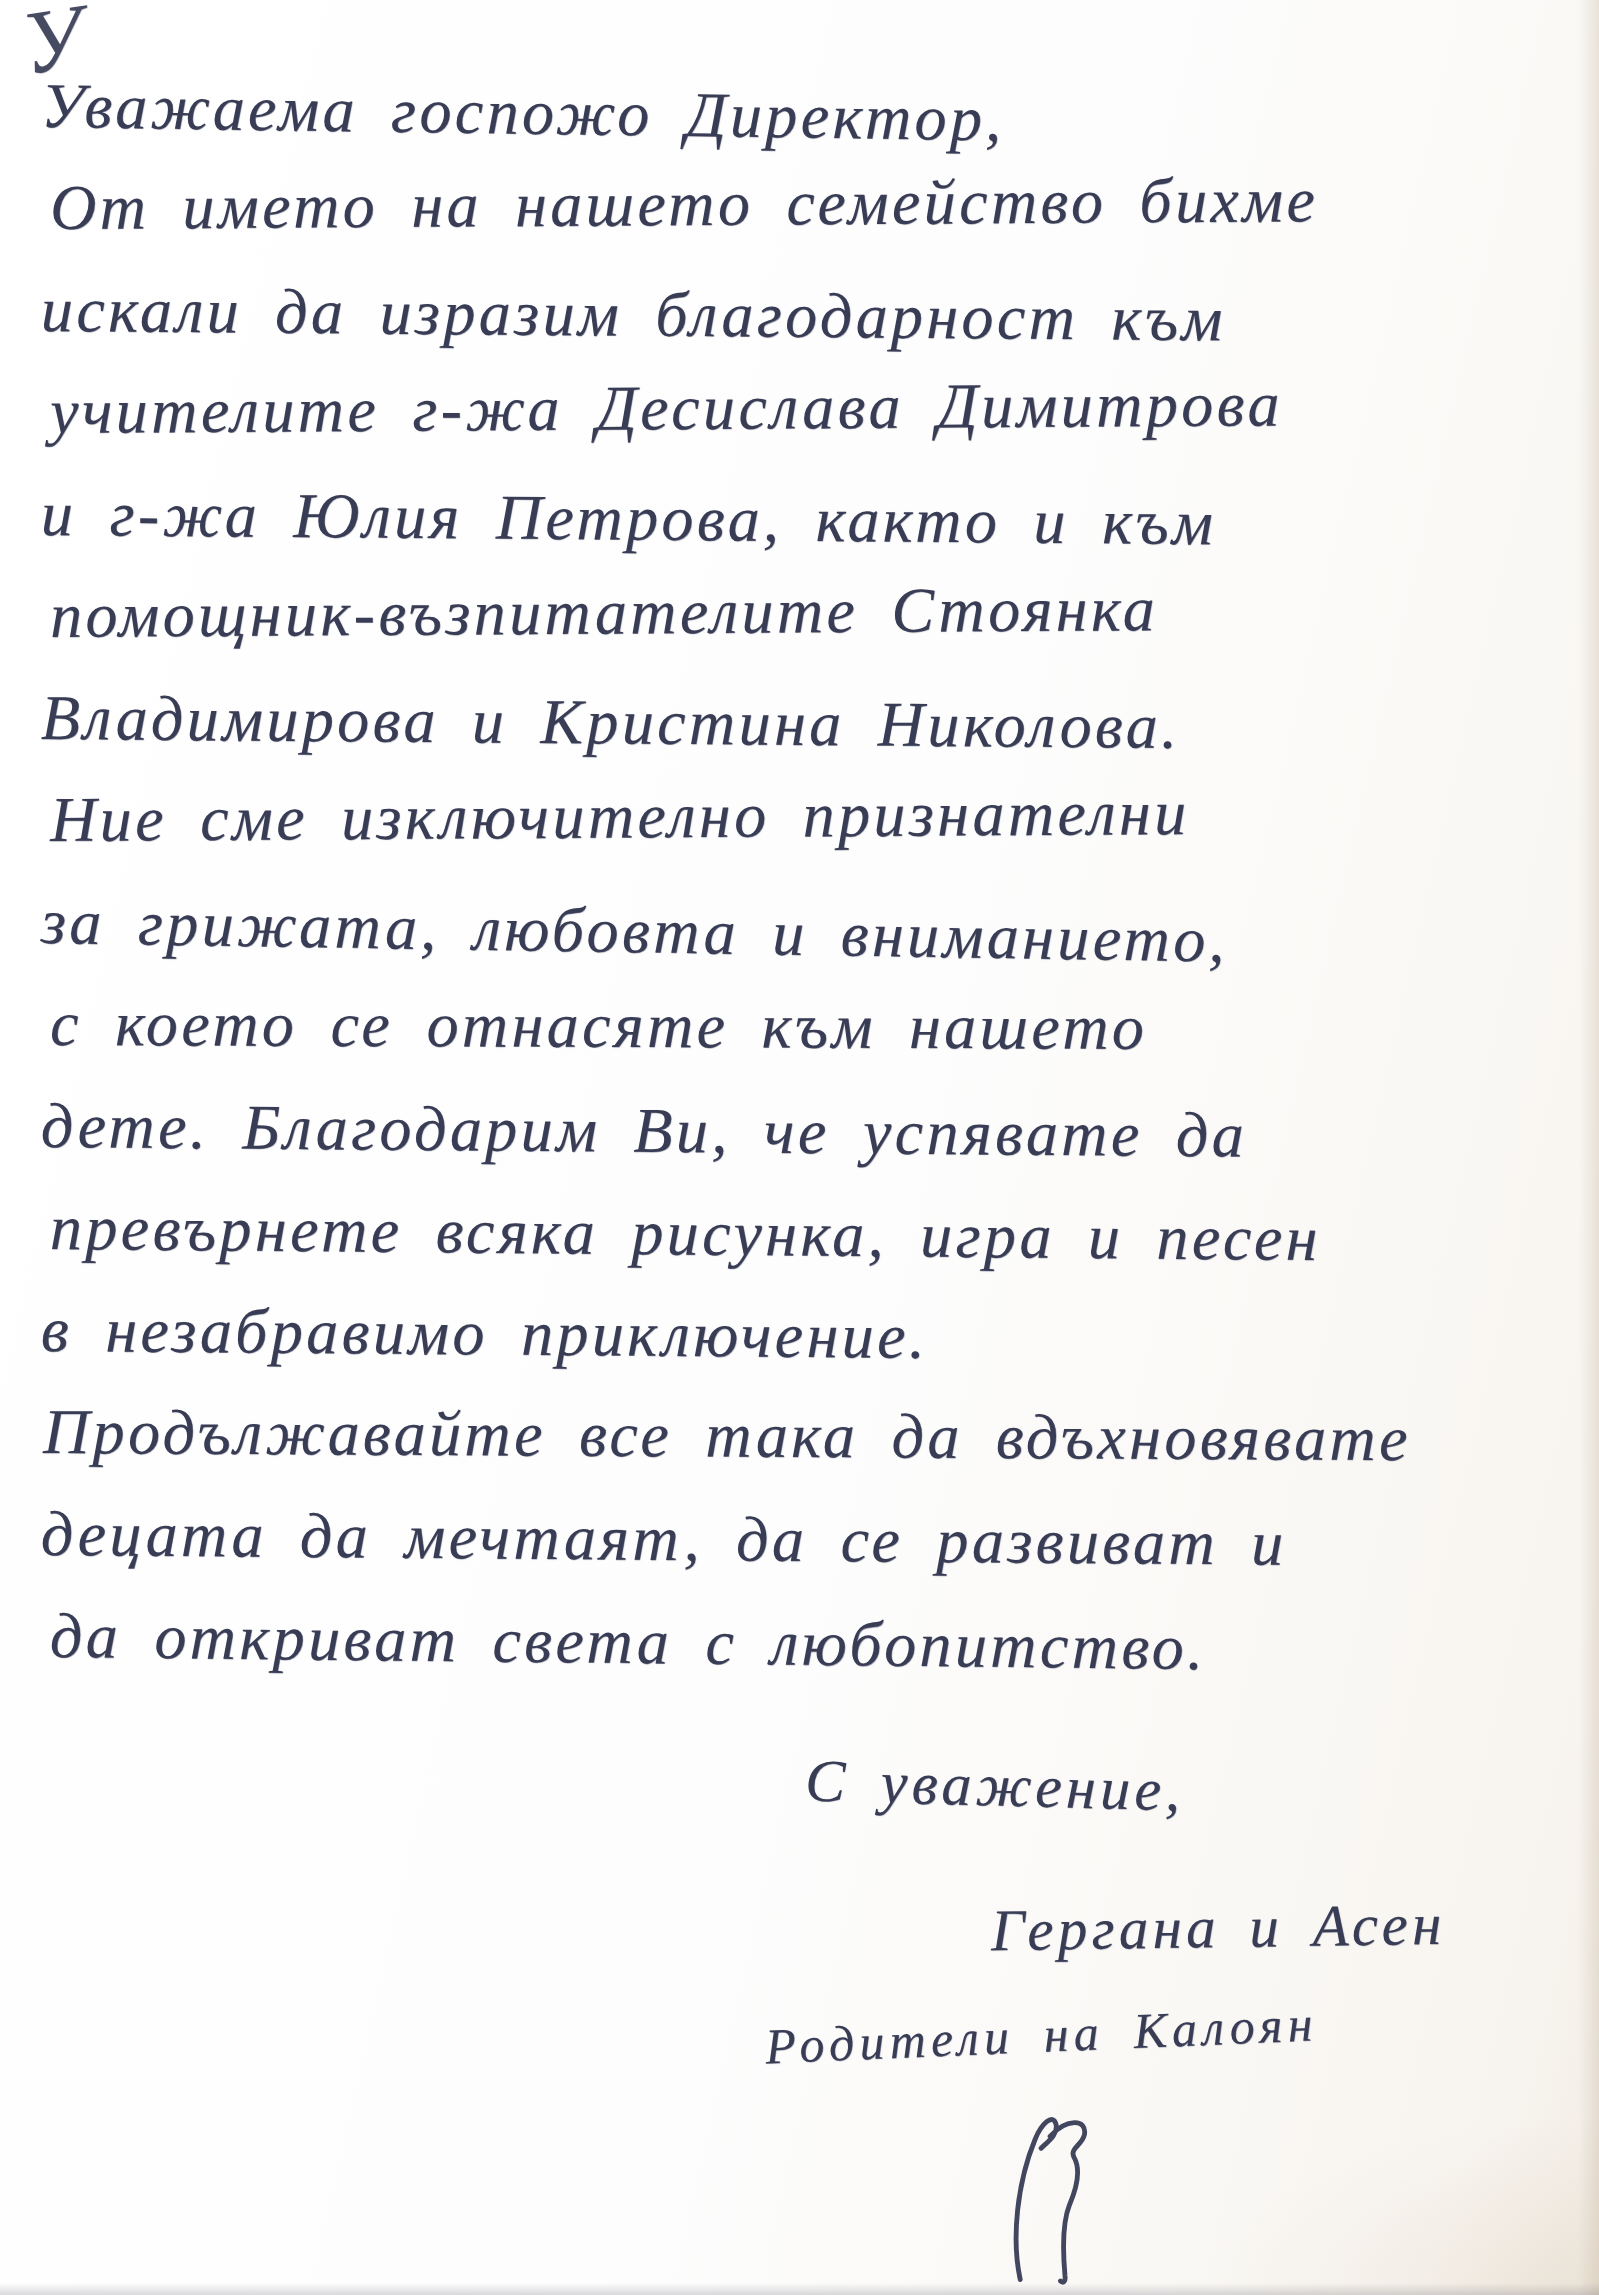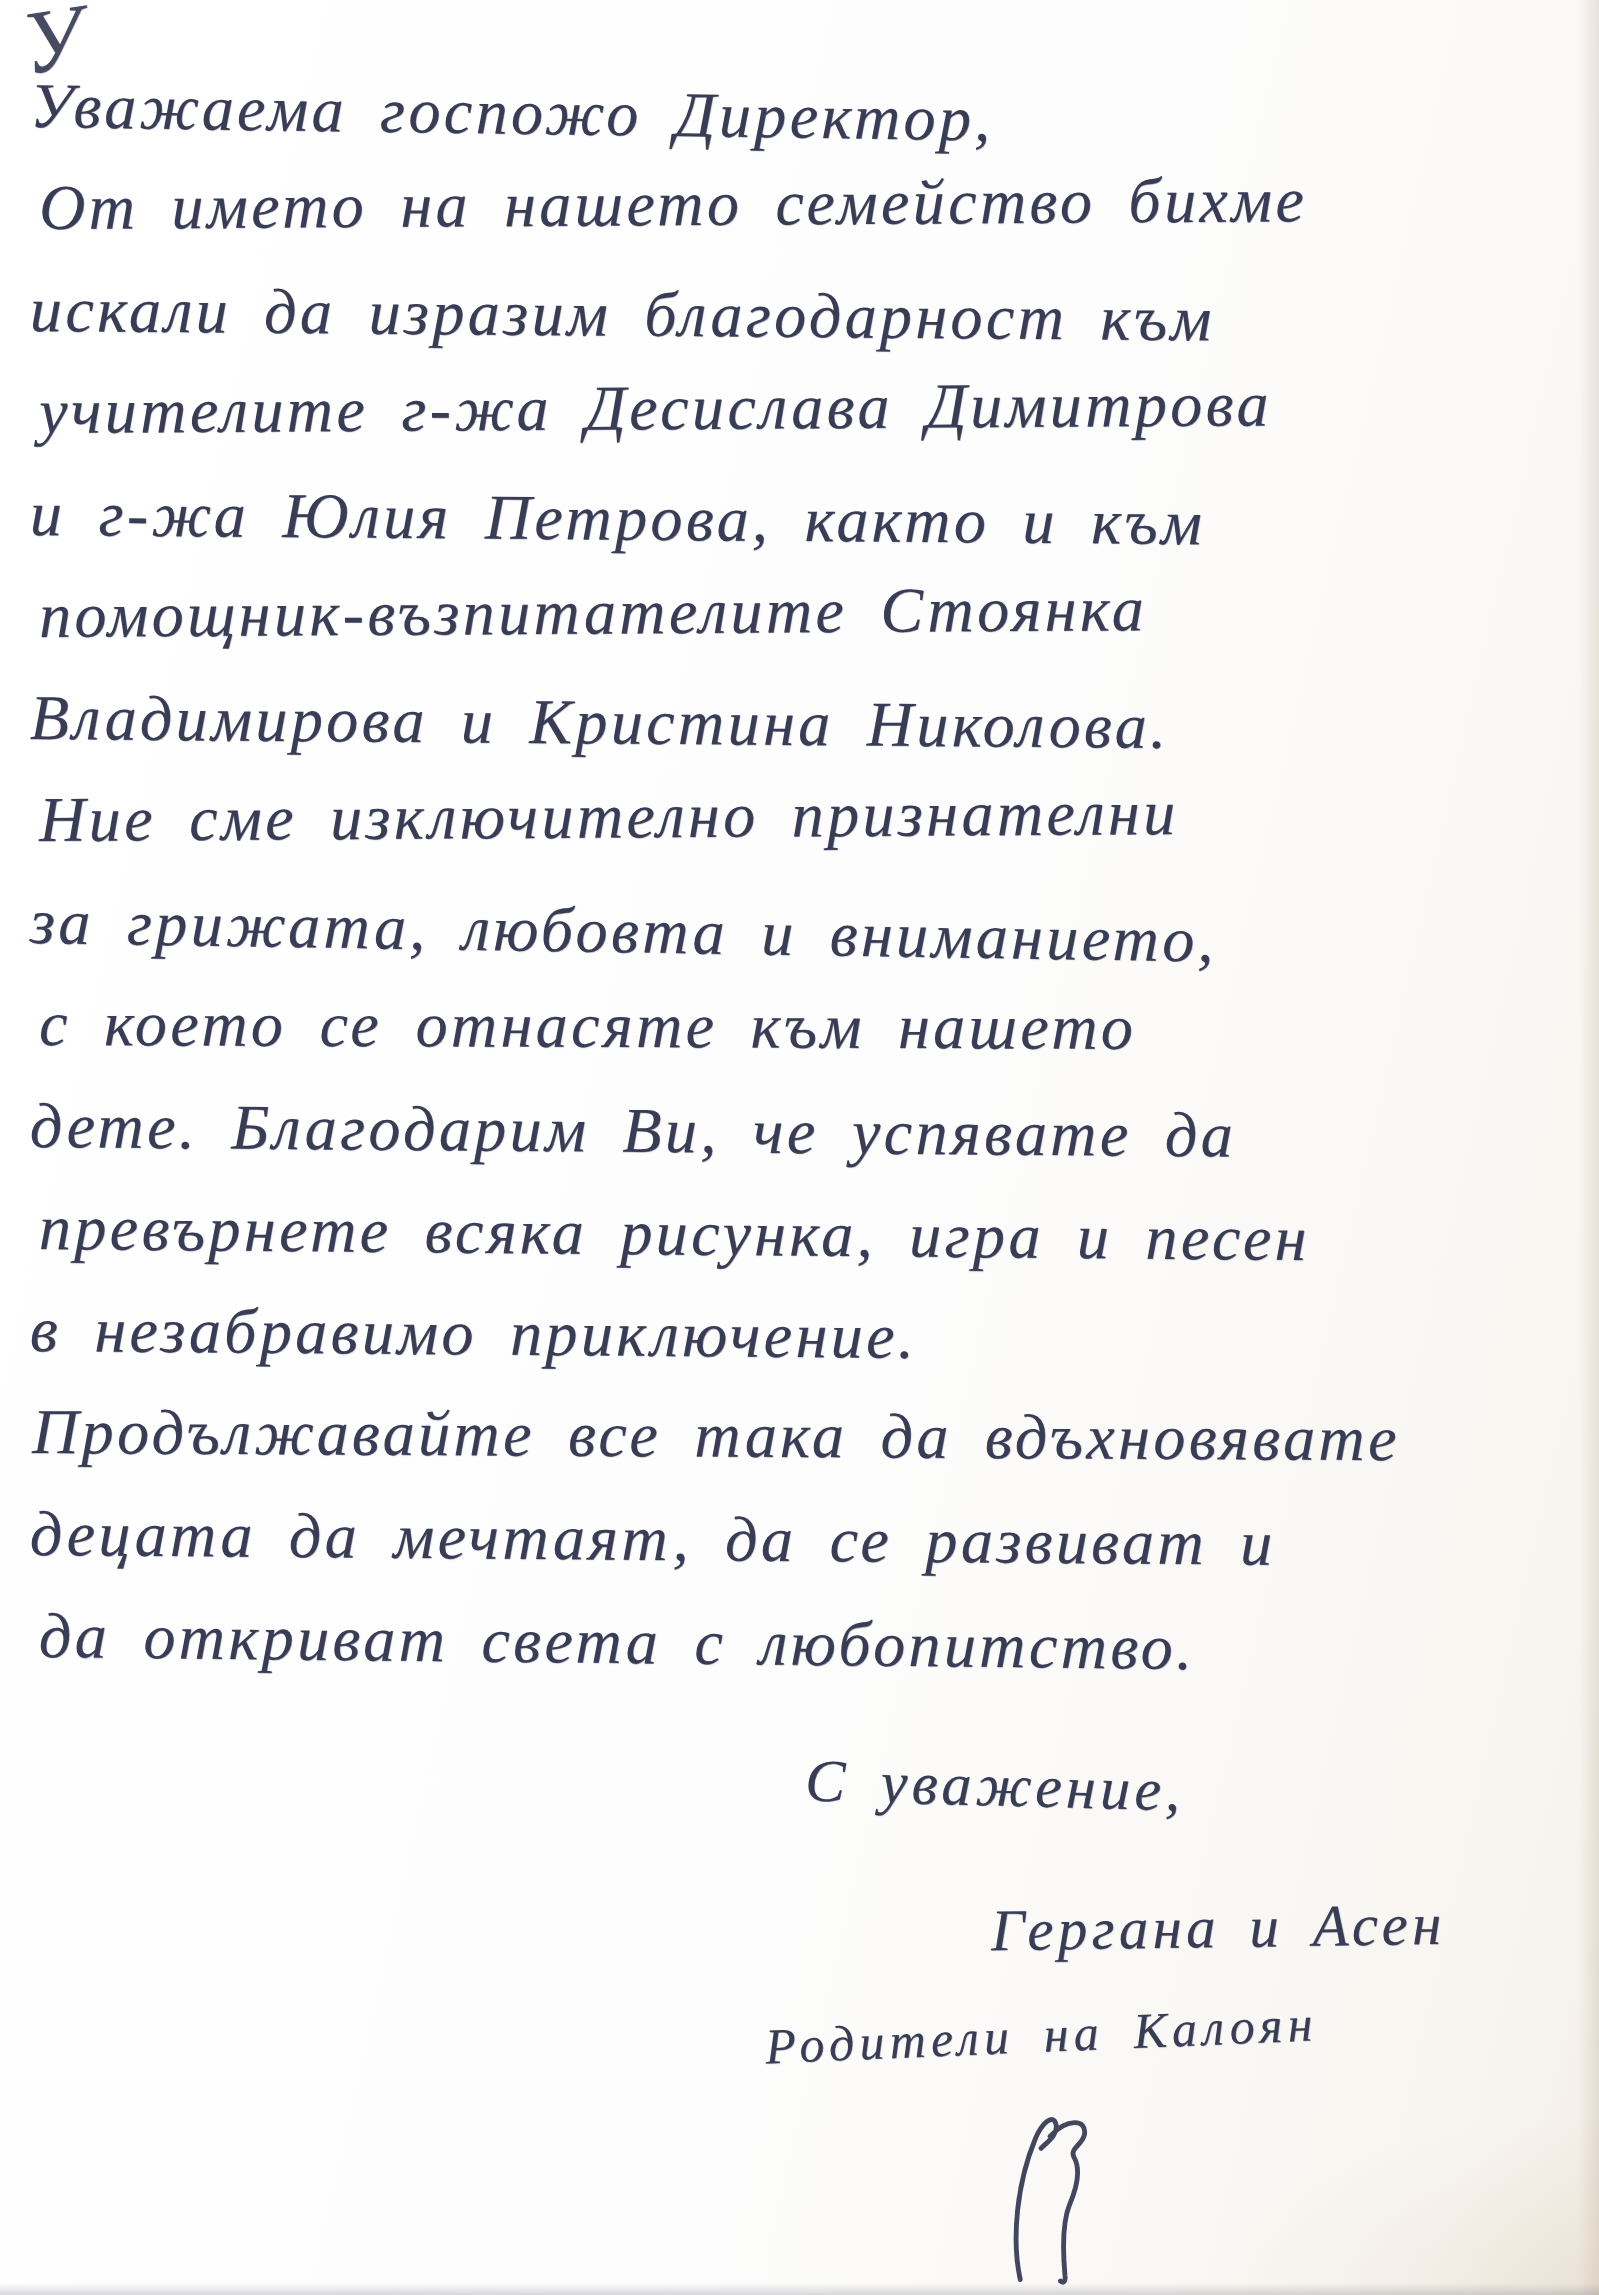--- a/index.html
+++ b/index.html
@@ -32,21 +32,21 @@
     top: -12px;
     left: 22.4px;
     font-size: 90px;
     transform: rotate(-9deg);
     opacity: 0.92;
   }
   
   .letter-body {
     position: absolute;
     top: 55px;
-    left: 30px;
+    left: 41px;
     right: 26px;
   }
   .line {
     font-size: 64px;
     line-height: 102px;
     letter-spacing: 3.4px;
     word-spacing: 13.8px;
     white-space: nowrap;
     transform-origin: left center;
   }

